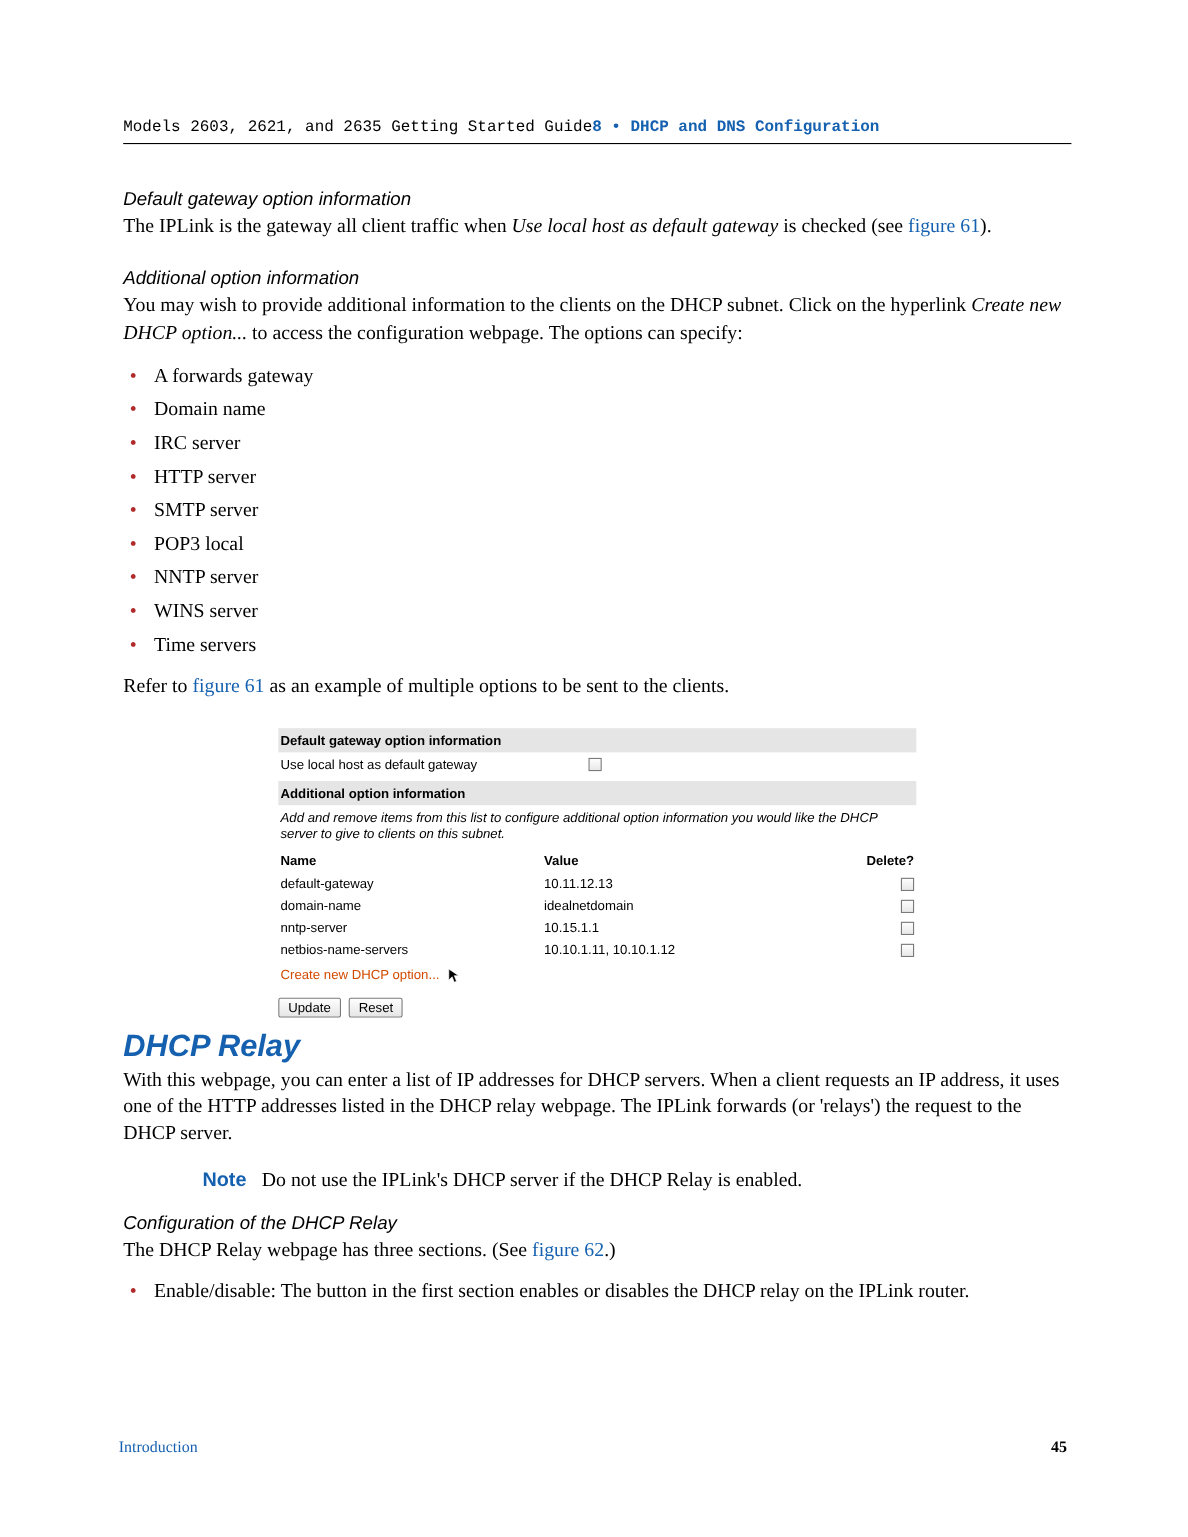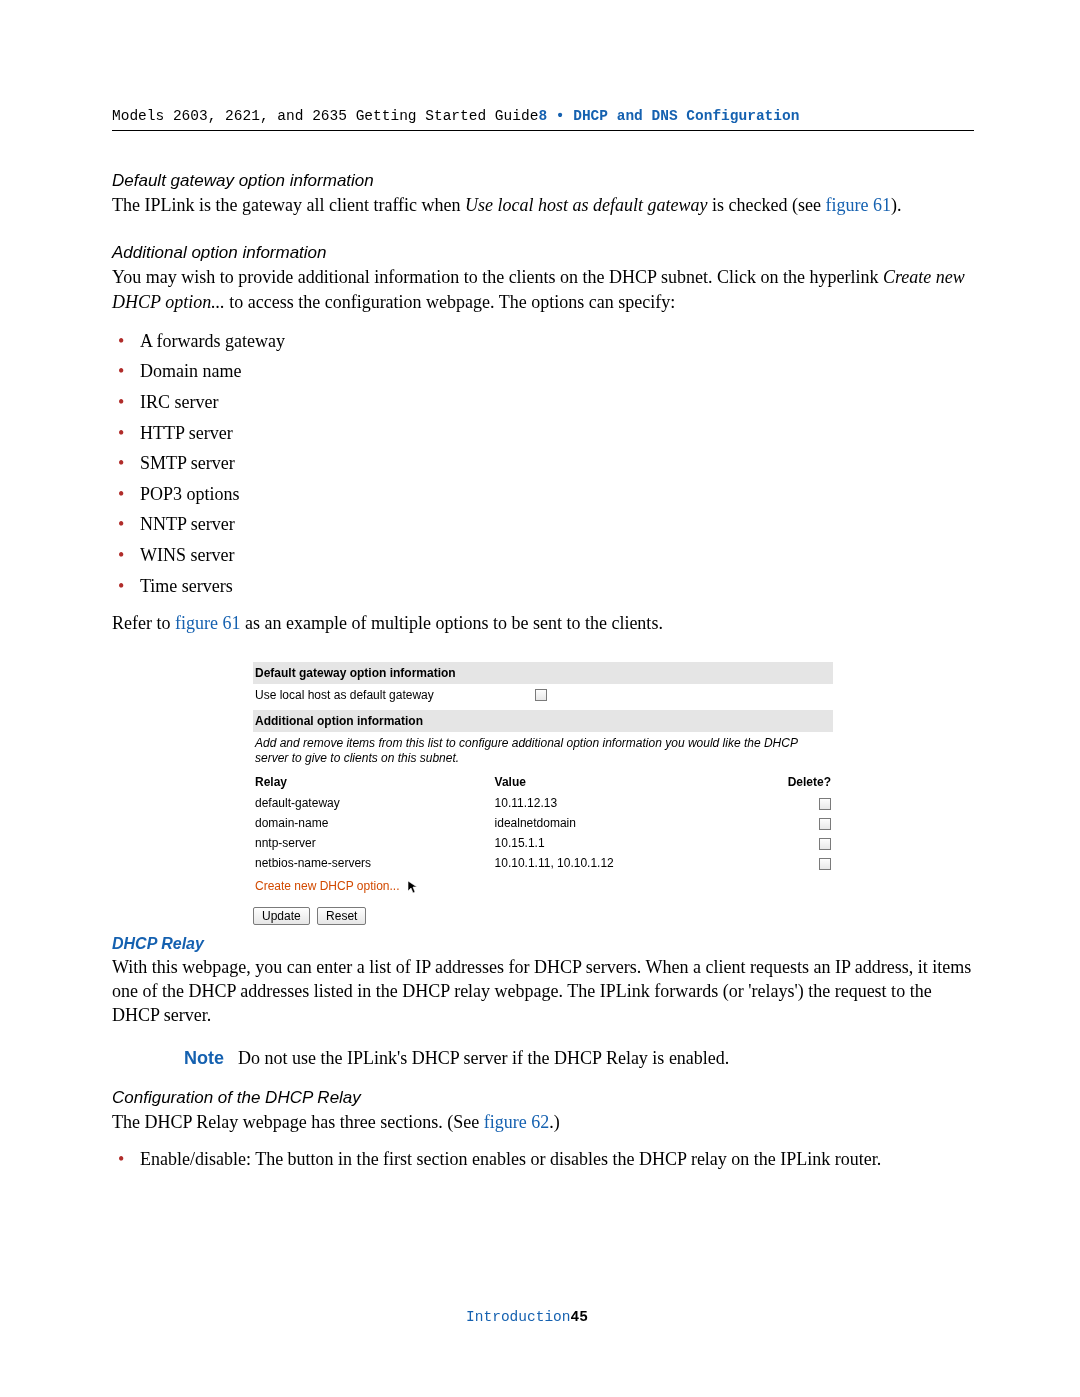--- a/index.html
+++ b/index.html
@@ -111,39 +111,39 @@
     text-align: center;
     margin-top: 14px;
     margin-bottom: 26px;
   }
 
   .h2-blue {
     font-family: Verdana, Helvetica, Arial, sans-serif;
     font-style: italic;
     font-weight: 700;
     color: #1561b0;
-    font-size: 16px;
+    font-size: 28px;
     margin-bottom: 2px;
   }
   .note-block { margin: 18px 0 18px 72px; font-size: 18px; line-height: 1.35; }
   .note-label {
     font-family: Verdana, Helvetica, Arial, sans-serif;
     font-weight: 700;
     color: #1561b0;
     margin-right: 14px;
   }
 
   .footer {
     position: absolute;
-    left: 96px;
+    left: 108px;
     bottom: 72px;
     width: 862px;
     display: flex;
-    justify-content: center;
-    font-family: Liberation Mono, monospace;
+    justify-content: space-between;
+    font-family: Liberation Serif, serif;
     font-size: 14.5px;
   }
   .footer-left { color: #1561b0; }
   .footer-right { font-weight: 700; }
 </style>
 </head>
 <body>
 
 <div class="page">
   <div class="header-row">
@@ -163,21 +163,21 @@
   <p class="body-text">
     <span>You may wish to provide additional information to the clients on the DHCP subnet. Click on the hyperlink </span><span class="ital">Create new DHCP option...</span><span> to access the configuration webpage. The options can specify:</span>
   </p>
 
   <ul class="bullets">
     <li>A forwards gateway</li>
     <li>Domain name</li>
     <li>IRC server</li>
     <li>HTTP server</li>
     <li>SMTP server</li>
-    <li>POP3 options</li>
+    <li>POP3 local</li>
     <li>NNTP server</li>
     <li>WINS server</li>
     <li>Time servers</li>
   </ul>
 
   <p class="body-text" style="margin-top:10px">
     <span>Refer to </span><a href="#" class="linkblue">figure 61</a><span> as an example of multiple options to be sent to the clients.</span>
   </p>
 
   <div class="figure-wrap">
@@ -185,21 +185,21 @@
       <div class="fig-head">Default gateway option information</div>
       <div class="fig-row-single">
         <span class="lbl">Use local host as default gateway</span>
         <span class="chk"></span>
       </div>
       <div class="fig-head">Additional option information</div>
       <div class="fig-desc">Add and remove items from this list to configure additional option information you would like the DHCP server to give to clients on this subnet.</div>
       <table class="fig-table">
         <thead>
           <tr>
-            <th>Relay</th>
+            <th>Name</th>
             <th>Value</th>
             <th class="del">Delete?</th>
           </tr>
         </thead>
         <tbody>
           <tr>
             <td>default-gateway</td>
             <td>10.11.12.13</td>
             <td class="del"><span class="chk"></span></td>
           </tr>
@@ -227,21 +227,21 @@
         </svg>
       </span>
       <div style="margin-top:4px">
         <button class="btn">Update</button>
         <button class="btn">Reset</button>
       </div>
     </div>
   </div>
 
   <div class="h2-blue">DHCP Relay</div>
-  <p class="body-text">With this webpage, you can enter a list of IP addresses for DHCP servers. When a client requests an IP address, it items one of the DHCP addresses listed in the DHCP relay webpage. The IPLink forwards (or 'relays') the request to the DHCP server.</p>
+  <p class="body-text">With this webpage, you can enter a list of IP addresses for DHCP servers. When a client requests an IP address, it uses one of the HTTP addresses listed in the DHCP relay webpage. The IPLink forwards (or 'relays') the request to the DHCP server.</p>
 
   <div class="note-block">
     <span class="note-label">Note</span><span>Do not use the IPLink's DHCP server if the DHCP Relay is enabled.</span>
   </div>
 
   <div class="subheading-italic">Configuration of the DHCP Relay</div>
   <p class="body-text">
     <span>The DHCP Relay webpage has three sections. (See </span><a href="#" class="linkblue">figure 62</a><span>.)</span>
   </p>
 

